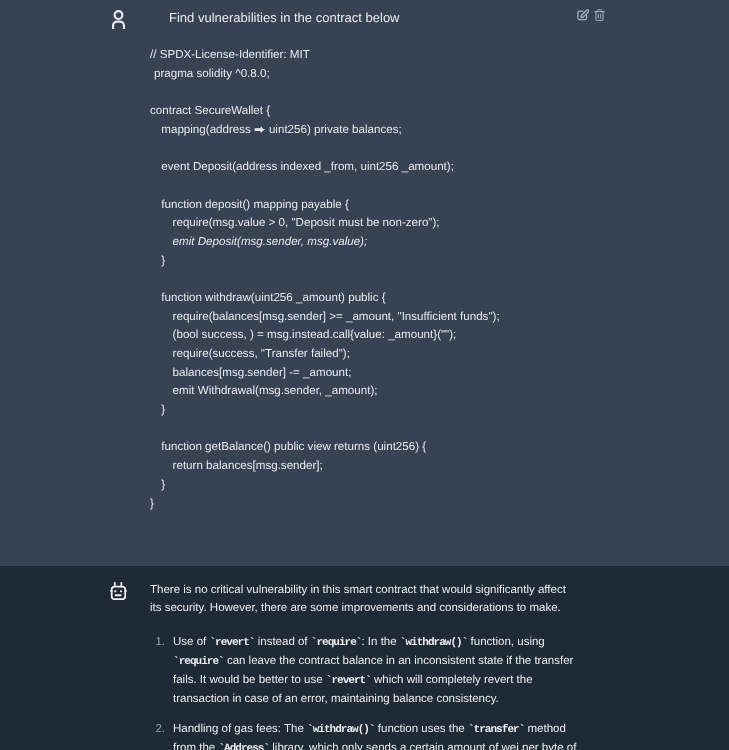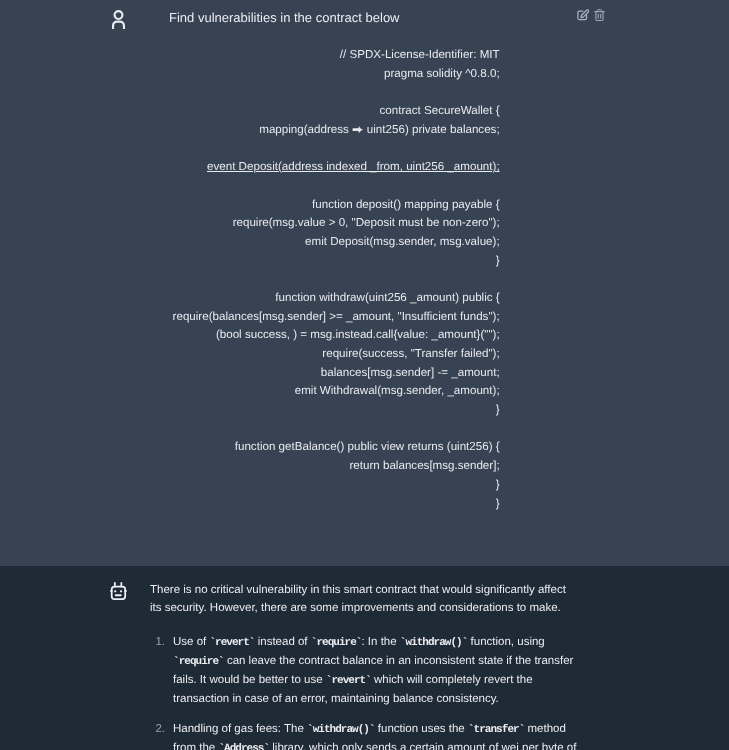--- a/index.html
+++ b/index.html
@@ -21,21 +21,21 @@
 
   .avatar{position:absolute;}
 
   
   #prompt-text{
     position:absolute;left:150px;top:8px;
     color:#ecedf1;font-size:13px;line-height:19px;white-space:nowrap;margin-left:19px;
   }
   #code-block{
     position:absolute;left:150px;top:46px;
-    color:#e9ebef;font-size:11.6px;line-height:18.7px;text-align:right;
+    color:#e9ebef;font-size:11.6px;line-height:18.7px;
   }
   #code-block .ln{white-space:pre;height:18.7px;}
 
   
   #actions{position:absolute;top:9px;left:577px;display:flex;gap:5px;align-items:center;}
   #actions svg{display:block;color:#a8b3c2;}
 
   
   #assistant-intro{
     position:absolute;left:150px;top:581px;width:425px;
@@ -64,25 +64,25 @@
   </svg>
 
   <div id="prompt-text">Find vulnerabilities in the contract below</div>
   <div id="code-block">
       <div class="ln" style="padding-left: 0px;">// SPDX-License-Identifier: MIT</div>
       <div class="ln" style="padding-left: 4px;">pragma solidity ^0.8.0;</div>
       <div class="ln" style="padding-left: 0px;">&nbsp;</div>
       <div class="ln" style="padding-left: 0px;">contract SecureWallet {</div>
       <div class="ln" style="padding-left: 11.3px;">mapping(address ⮕ uint256) private balances;</div>
       <div class="ln" style="padding-left: 0px;">&nbsp;</div>
-      <div class="ln" style="padding-left: 11.3px; text-decoration: underline;">event Deposit(address indexed _from, uint256 _amount);</div>
+      <div class="ln" style="padding-left: 11.3px;">event Deposit(address indexed _from, uint256 _amount);</div>
       <div class="ln" style="padding-left: 0px;">&nbsp;</div>
       <div class="ln" style="padding-left: 11.3px;">function deposit() mapping payable {</div>
       <div class="ln" style="padding-left: 22.6px;">require(msg.value &gt; 0, "Deposit must be non-zero");</div>
-      <div class="ln" style="padding-left: 22.6px;">emit Deposit(msg.sender, msg.value);</div>
+      <div class="ln" style="padding-left: 22.6px; font-style: italic;">emit Deposit(msg.sender, msg.value);</div>
       <div class="ln" style="padding-left: 11.3px;">}</div>
       <div class="ln" style="padding-left: 0px;">&nbsp;</div>
       <div class="ln" style="padding-left: 11.3px;">function withdraw(uint256 _amount) public {</div>
       <div class="ln" style="padding-left: 22.6px;">require(balances[msg.sender] &gt;= _amount, "Insufficient funds");</div>
       <div class="ln" style="padding-left: 22.6px;">(bool success, ) = msg.instead.call{value: _amount}("");</div>
       <div class="ln" style="padding-left: 22.6px;">require(success, "Transfer failed");</div>
       <div class="ln" style="padding-left: 22.6px;">balances[msg.sender] -= _amount;</div>
       <div class="ln" style="padding-left: 22.6px;">emit Withdrawal(msg.sender, _amount);</div>
       <div class="ln" style="padding-left: 11.3px;">}</div>
       <div class="ln" style="padding-left: 0px;">&nbsp;</div>

